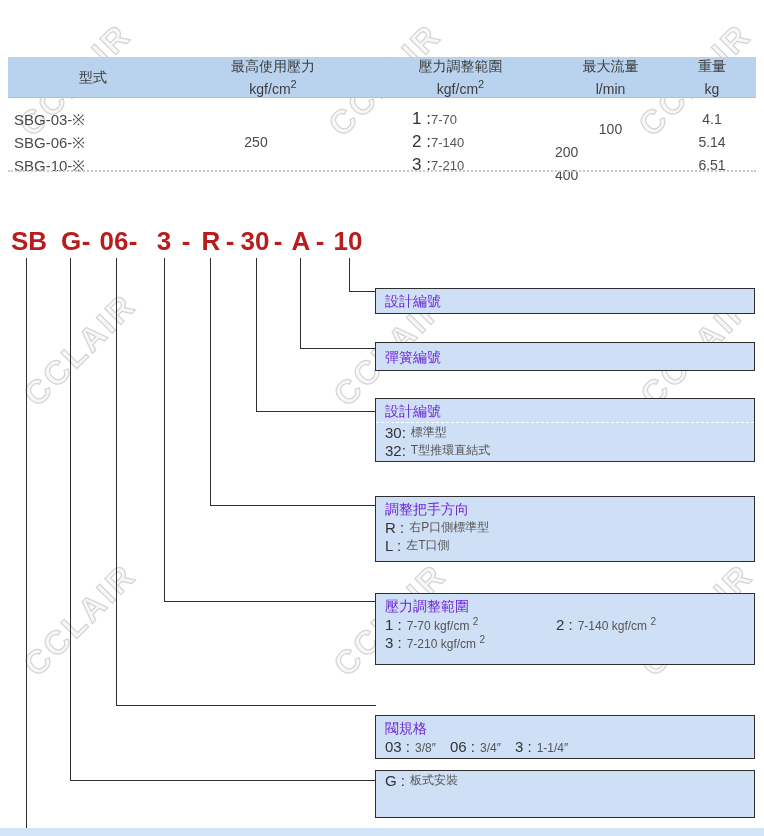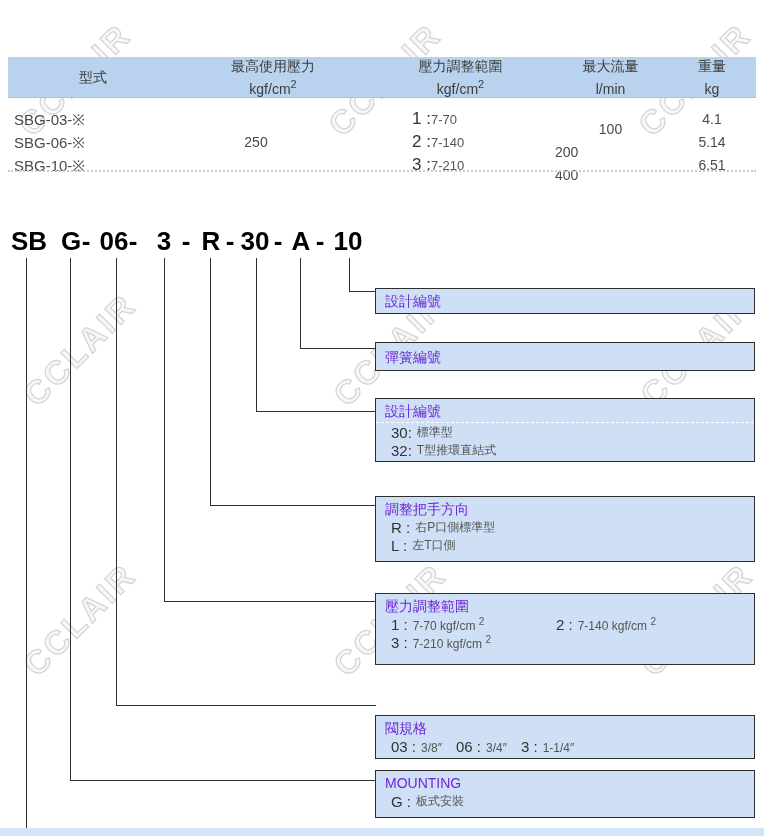--- a/index.html
+++ b/index.html
@@ -40,21 +40,21 @@
   .cell-range{padding-left:44px;white-space:nowrap;}
   .rnum{font-size:17px;color:#333;}
   .rval{font-size:13px;color:#555;}
   .cell-flow{font-size:14px;color:#4a4a4a;margin-top:20px;}
   .flow-center{text-align:center;}
   .flow-left{padding-left:2px;}
   .cell-weight{font-size:14px;color:#4a4a4a;text-align:center;}
   .table-bottom{position:absolute;left:8px;top:170px;width:748px;border-top:2px dotted #c9c9c9;}
   
   .code{position:absolute;left:0;top:226px;width:764px;height:32px;
-        font-size:26px;font-weight:bold;color:#000000;}
+        font-size:26px;font-weight:bold;color:#b91c1c;}
   .code span{position:absolute;transform:translateX(-50%);white-space:nowrap;top:0;}
   .cp0{left:29px}.cp1{left:71px}.cp2{left:114px}.cp3{left:164px}
   .cp4{left:211px}.cp5{left:255px}.cp6{left:301px}.cp7{left:348px}
   .cd1{left:86px}.cd2{left:133px}.cd3{left:186px}.cd4{left:230px}.cd5{left:278px}.cd6{left:320px}
   
   .conn{position:absolute;border-left:1px solid #2f2f2f;}
   .elbow{border-bottom:1px solid #2f2f2f;}
   .conn-sb{left:26px;top:258px;width:1px;height:570px;}
   .conn-g{left:70px;top:258px;width:305px;height:522px;}
   .conn-06{left:116px;top:258px;width:259px;height:447px;}
@@ -70,21 +70,21 @@
   .title-only{display:flex;align-items:center;}
   .title-only .ctitle{padding-top:0;}
   .b1{top:288px;height:26px;}
   .b2{top:342px;height:29px;}
   .b3{top:398px;height:64px;}
   .b3 .ctitle{border-bottom:1px dashed #ffffff;padding-bottom:2px;}
   .b4{top:496px;height:66px;}
   .b5{top:593px;height:72px;}
   .b6{top:715px;height:44px;}
   .b7{top:770px;height:48px;}
-  .crow{padding:1px 9px 0 15px;display:flex;align-items:flex-end;gap:5px;position:relative;}
+  .crow{padding:1px 9px 0 9px;display:flex;align-items:flex-end;gap:5px;position:relative;}
   .inum{font-size:15px;color:#333;white-space:nowrap;}
   .itext{font-size:12px;color:#555;white-space:nowrap;}
   .itext sup{font-size:10px;}
   .citem{display:flex;align-items:baseline;gap:5px;}
   .citem-abs{position:absolute;left:180px;top:1px;}
   .crow-inline{gap:14px;}
   
   .bottom-bar{position:absolute;left:0;top:828px;width:764px;height:8px;background:#d2e4f8;}
 </style>
 </head>
@@ -246,21 +246,20 @@
           <span class="itext">3/4″</span>
       </span>
       <span class="citem">
         <span class="inum">3 :</span>
           <span class="itext">1-1/4″</span>
       </span>
     </div>
   </div>
 
   <div class="callout b7">
-    <div class="ctitle">MOUNTING</div>
     <div class="crow">
       <span class="inum">G :</span>
         <span class="itext">板式安裝</span>
     </div>
   </div>
 
   <div class="bottom-bar"></div>
 
 </div>
 

